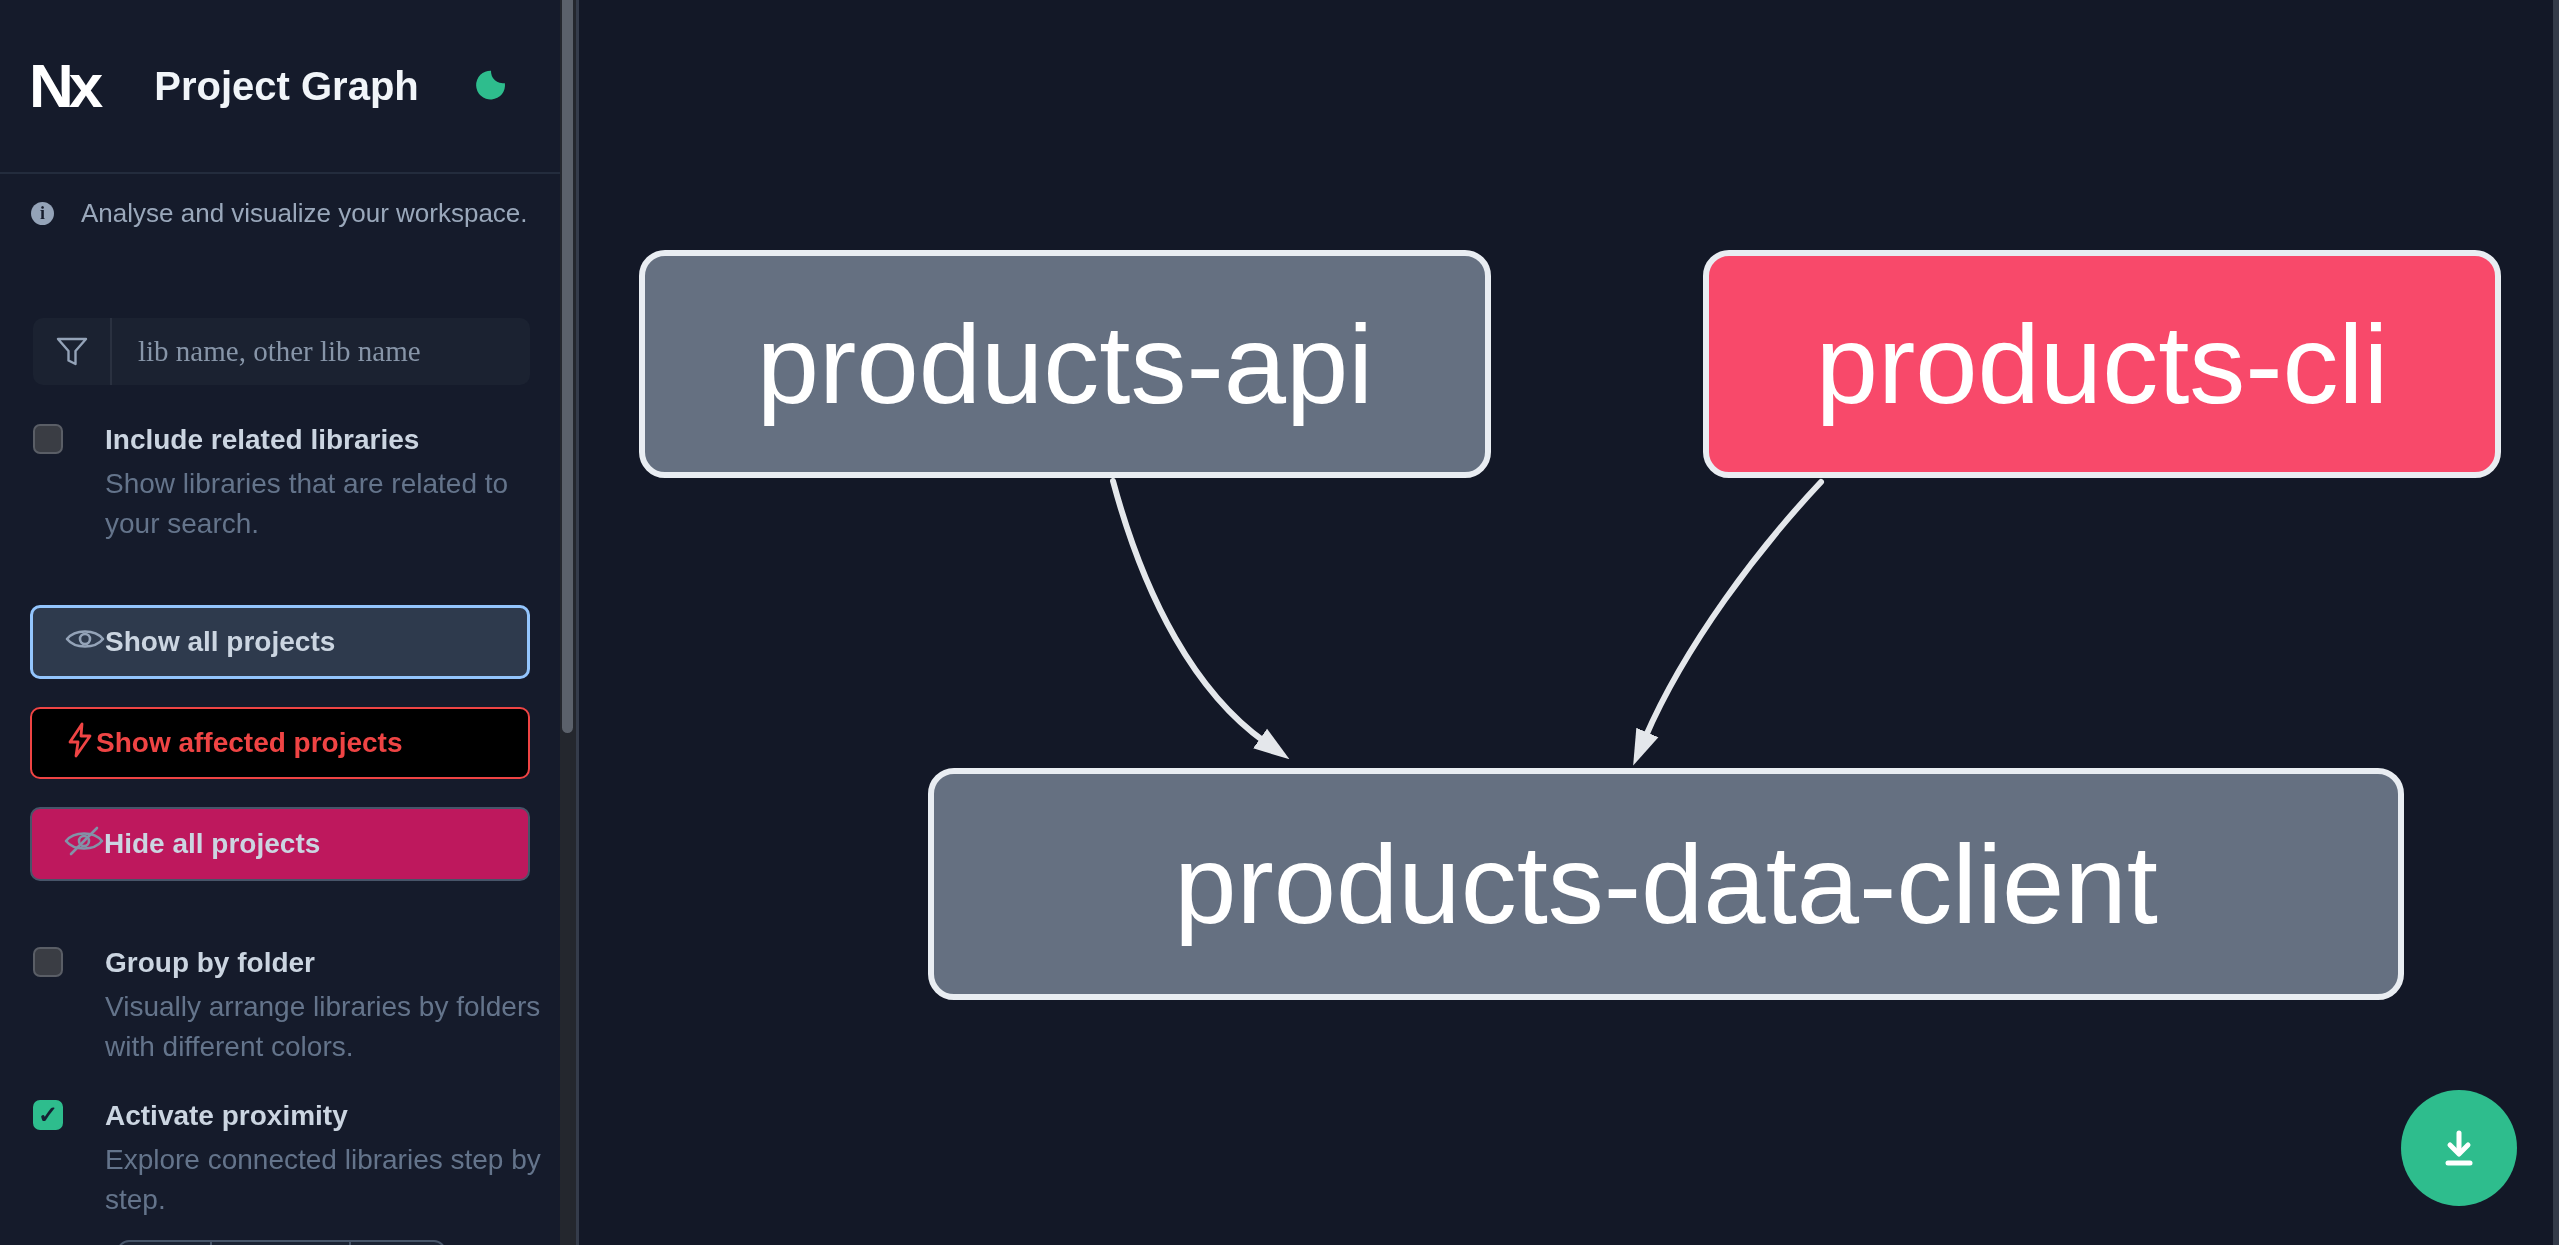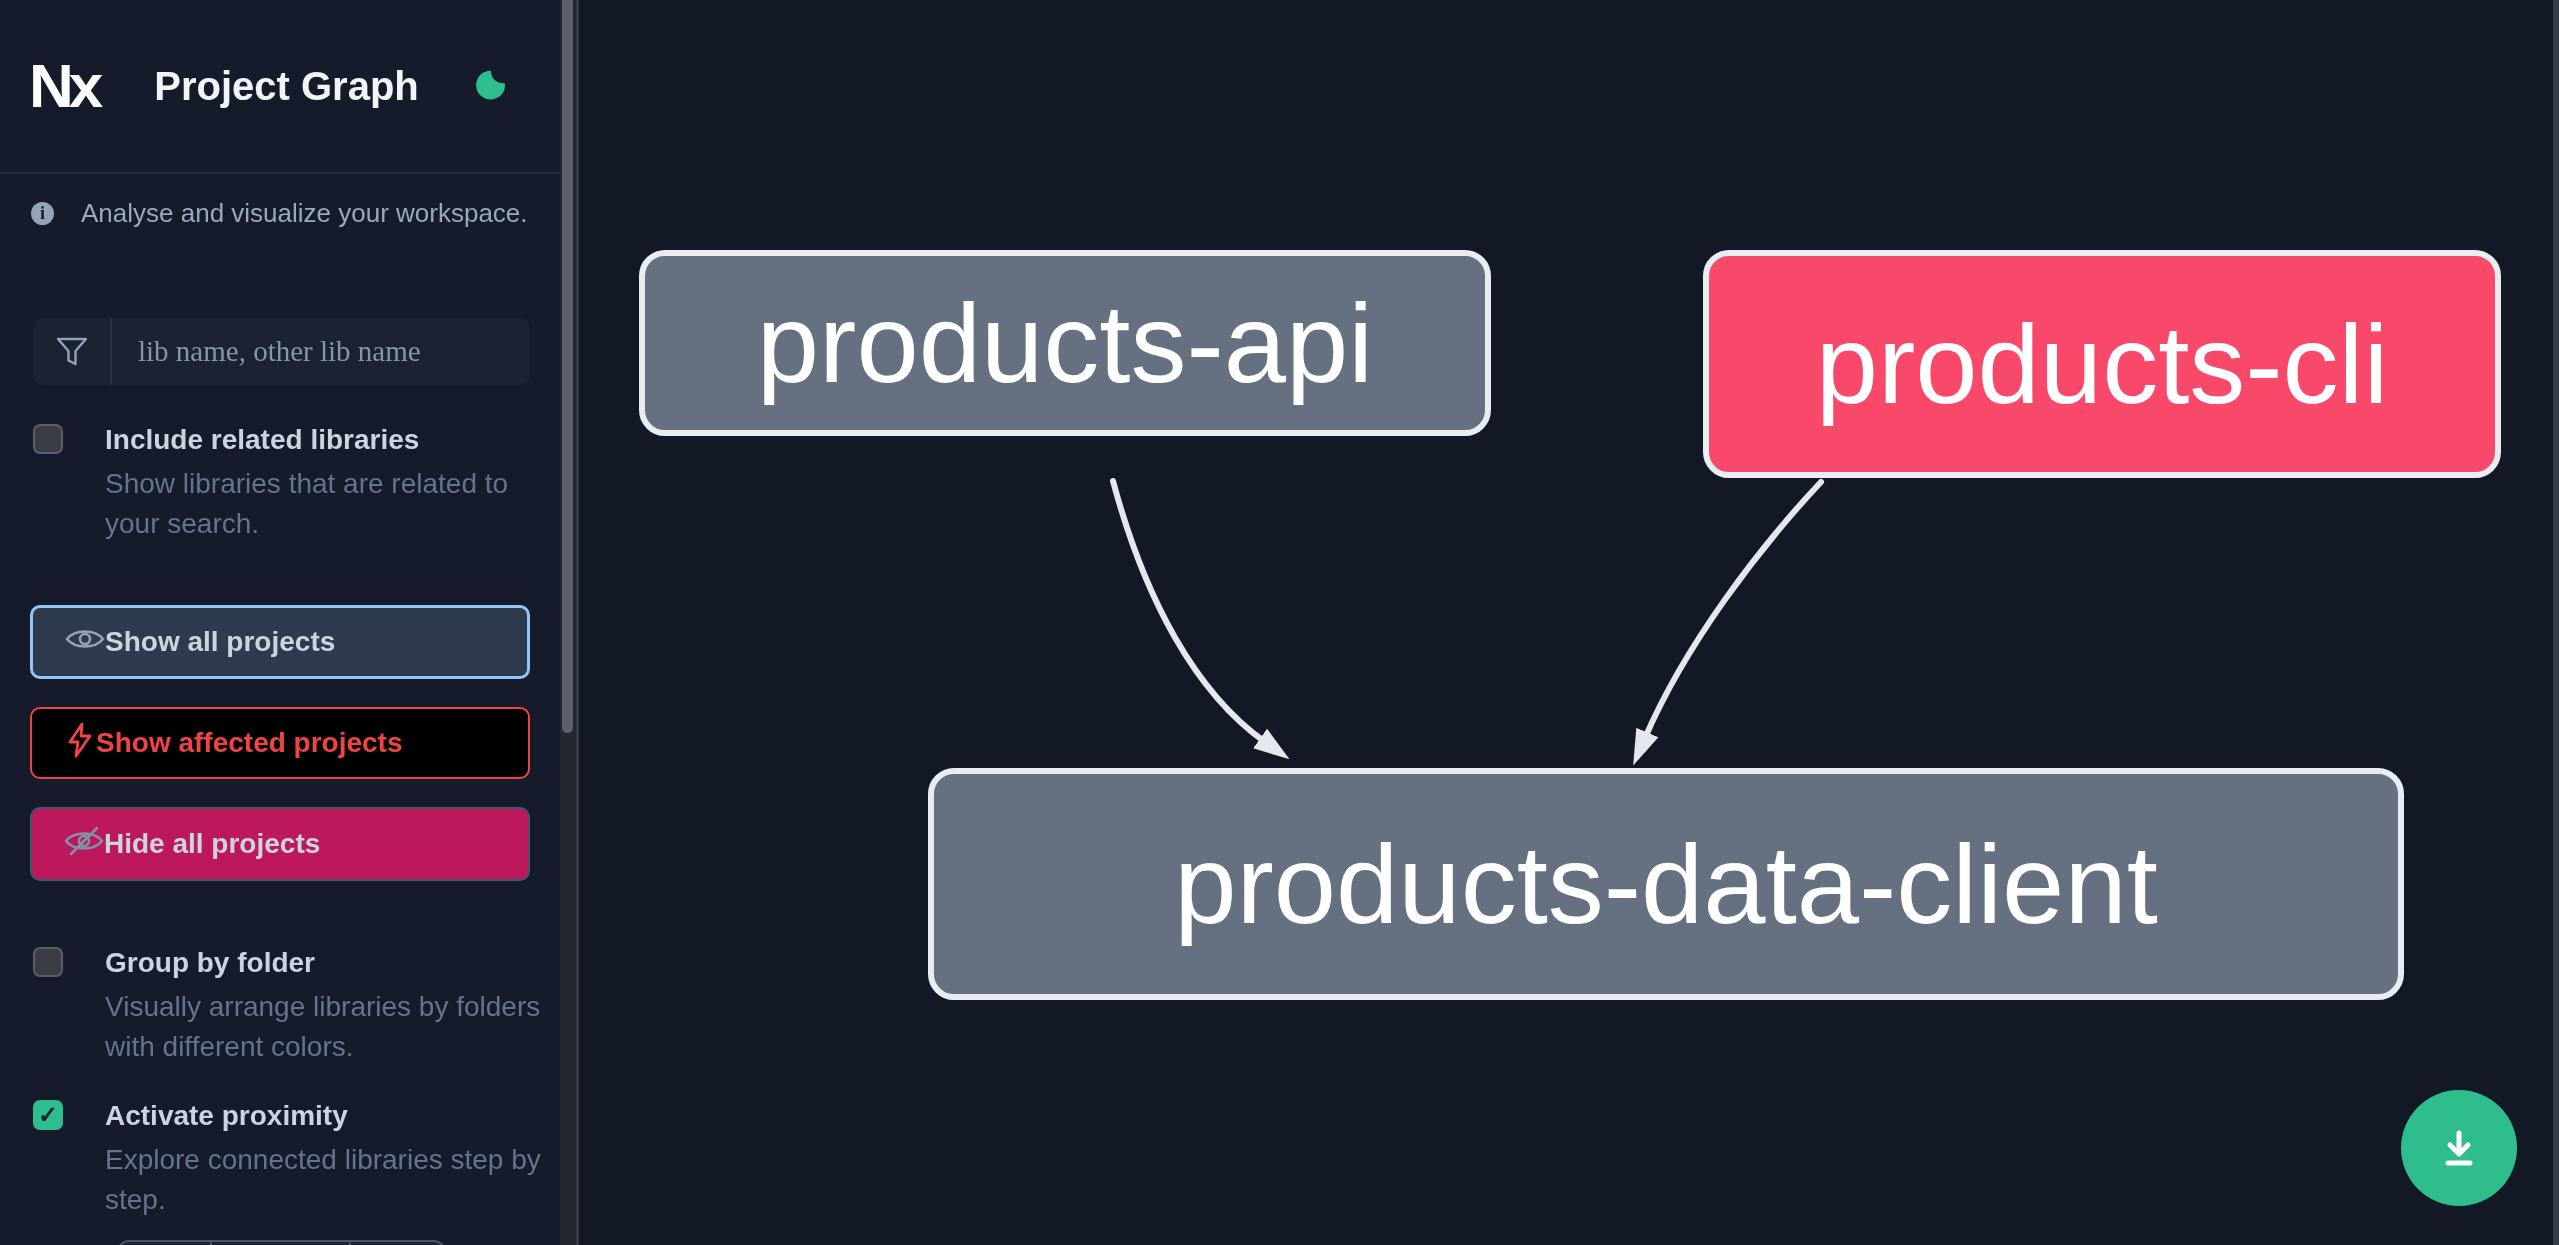--- a/index.html
+++ b/index.html
@@ -45,21 +45,21 @@
   .scrollbar{position:absolute;left:560px;top:0;width:16px;height:1245px;background:#24272e;}
   .scroll-thumb{position:absolute;left:2px;top:0;width:11px;height:733px;background:#5b616b;border-radius:0 0 6px 6px;cursor:pointer;}
   
   .graph{position:absolute;left:576px;top:0;width:1983px;height:1245px;background:var(--graph_bg,#131827);border-left:3px solid #353c4b;box-sizing:border-box;}
   .edges{position:absolute;left:0;top:0;}
   .node{position:absolute;display:flex;align-items:center;justify-content:center;
     border:6px solid var(--node_border,#e9edf2);border-radius:26px;box-sizing:border-box;
     color:#fff;font-size:112px;cursor:pointer;white-space:nowrap;}
   .node.gray{background:var(--node_gray,#657081);}
   .node.affected{background:var(--node_affected,#f8496a);}
-  .node.api{left:60px;top:250px;width:852px;height:186px;}
+  .node.api{left:60px;top:250px;width:852px;height:228px;}
   .node.cli{left:1124px;top:250px;width:798px;height:228px;}
   .node.dataclient{left:349px;top:768px;width:1476px;height:232px;}
   .download-btn{position:absolute;left:1822px;top:1090px;width:116px;height:116px;border-radius:50%;
     background:var(--accent_green,#2ebd8d);border:none;display:flex;align-items:center;justify-content:center;cursor:pointer;}
   .win-edge{position:absolute;right:0;top:0;width:6px;height:1245px;background:#343b49;}
 </style>
 </head>
 <body>
 
 <div class="sidebar">

